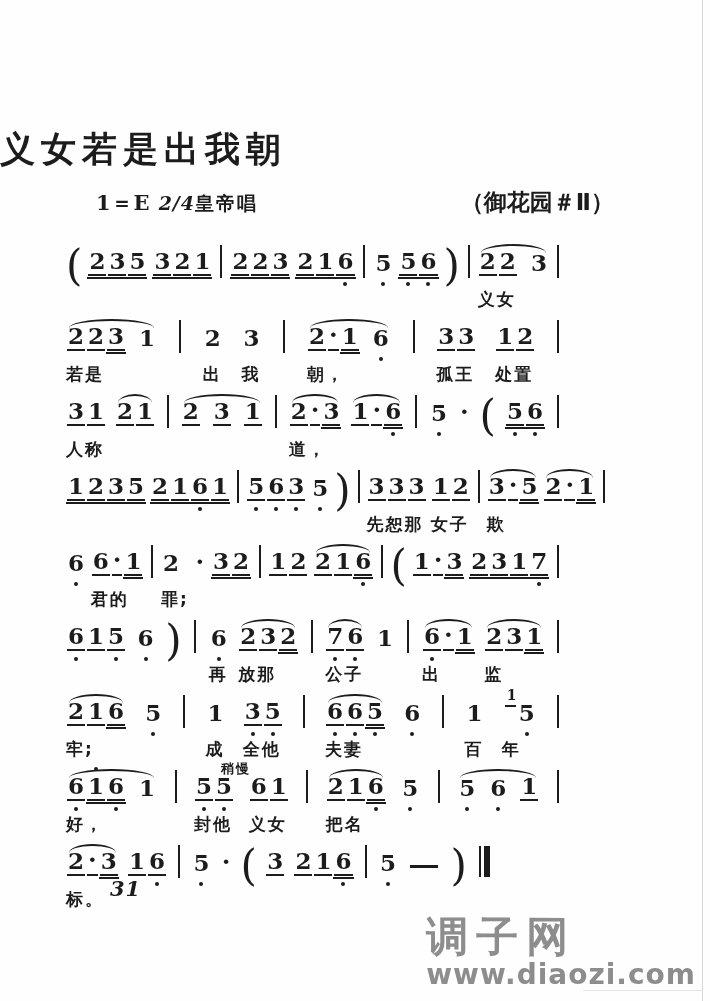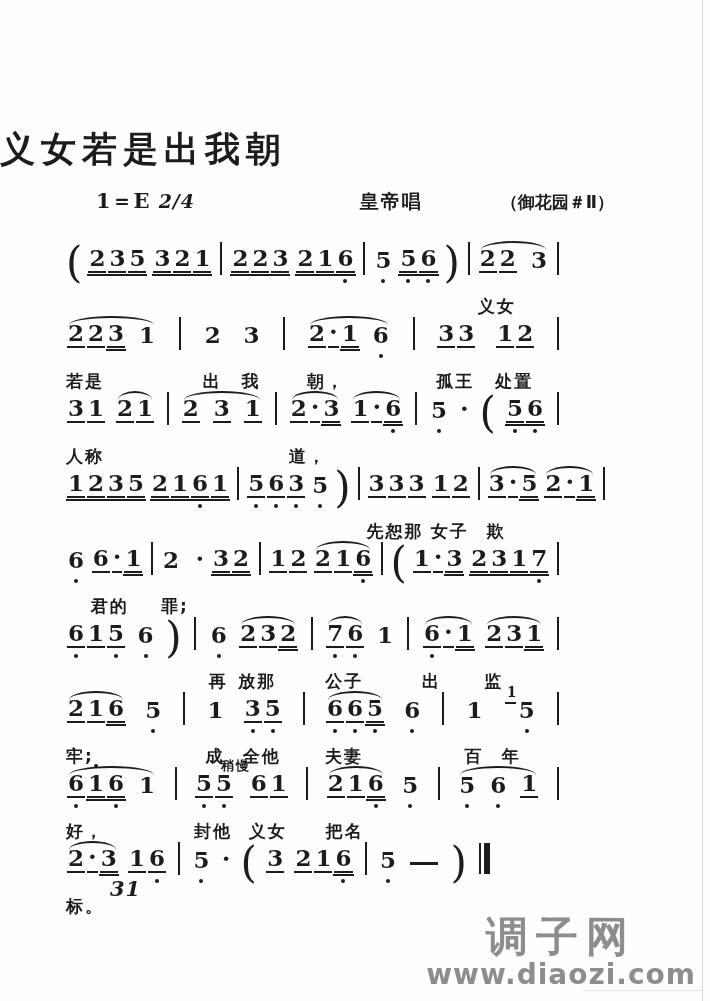--- a/index.html
+++ b/index.html
@@ -12,27 +12,26 @@
   .scan-edge{ position:absolute; right:7px; top:0; bottom:0; width:1px; background:#d7d7d5; }
   .scan-corner{ position:absolute; right:7px; bottom:10px; width:120px; height:1px; background:#e3e3e1; }
 
   .page-title{
     padding-top:126px; text-align:left; font-size:35px; font-weight:700;
     letter-spacing:6px; padding-right:56px;
   }
   .meta-row{
     display:flex; align-items:baseline; margin:14px 96px 10px 96px;
     font-weight:700;
-    gap:48px;
   }
   .key-sig{ font-size:21px; letter-spacing:1px; white-space:nowrap; }
   .meter{ font-size:19px; margin-left:8px; font-style:italic; }
-  .singer{ flex:1; text-align:right; font-size:19px; letter-spacing:2px;
+  .singer{ flex:1; text-align:left; font-size:19px; letter-spacing:2px;
            font-family:"DejaVu Sans","Liberation Sans",sans-serif; padding-right:30px;}
-  .scene{ font-size:17px; white-space:nowrap; font-family:"DejaVu Sans","Liberation Sans",sans-serif; }
+  .scene{ font-size:23px; white-space:nowrap; font-family:"DejaVu Sans","Liberation Sans",sans-serif; }
 
   .score{ margin:6px 0 0 64px; width:500px; }
   .line{ display:flex; align-items:flex-start; justify-content:space-between;
          width:500px; height:75px; padding-top:13px; position:relative; }
   .cell{ display:flex; flex-direction:column; position:relative; margin:0 2px; }
   .nrow{ display:flex; align-items:flex-end; height:46px; }
 
   .nt{ display:flex; flex-direction:column; align-items:center; position:relative; margin:0 1px; }
   .nt.sp{ margin-left:12px; }
   .dg{ font-size:23px; font-weight:700; line-height:1; padding:0 1px 2px 1px; }
@@ -51,31 +50,31 @@
   .endbar .thin{ width:2px; background:var(--ink); }
   .endbar .thick{ width:6px; background:var(--ink); }
   .dashnote{ width:28px; height:3px; background:var(--ink); margin:0 4px 19px 4px; }
 
   .slur{ position:absolute; left:3px; right:3px; top:3px; height:9px;
          border-top:2px solid var(--ink); border-radius:50% 50% 0 0 / 100% 100% 0 0; }
   .tempo{ position:absolute; top:-6px; left:2px; font-size:13px; font-weight:700;
           letter-spacing:2px; white-space:nowrap;
           font-family:"DejaVu Sans","Liberation Sans",sans-serif;margin-left:25px; }
   .lyr{ font-size:17px; font-weight:700; white-space:nowrap; letter-spacing:2px;
-        margin-top:11px; align-self:flex-start;
+        margin-top:1px; align-self:flex-start;
         font-family:"DejaVu Sans","Liberation Sans",sans-serif; }
 
   .gwrap{ position:relative; margin-left:16px; }
   .gsm{ position:absolute; top:-13px; left:-11px; font-size:14px; font-weight:700; line-height:1; }
   .ghook{ position:absolute; top:1px; left:-13px; width:11px; height:5px;
           border-bottom:2px solid var(--ink); border-right:0; }
 
   .page-number{ position:absolute; left:110px; bottom:100px; font-size:21px;
                 font-weight:700; font-style:italic; letter-spacing:1px; }
-  .watermark{ position:absolute; right:14px; bottom:10px; text-align:center;
+  .watermark{ position:absolute; right:14px; bottom:10px; text-align:left;
               color:var(--wm); font-family:"DejaVu Sans","Liberation Sans",sans-serif; }
   .wm-name{ font-size:42px; font-weight:700; letter-spacing:8px; line-height:1.1; }
   .wm-url{ font-size:28px; font-weight:700; letter-spacing:1px; line-height:1.1; }
 </style>
 </head>
 <body style="--ink: #1c1c1c; --wm: #8d8d8d;">
 
 <div class="scan-edge"></div>
 <div class="scan-corner"></div>
 

